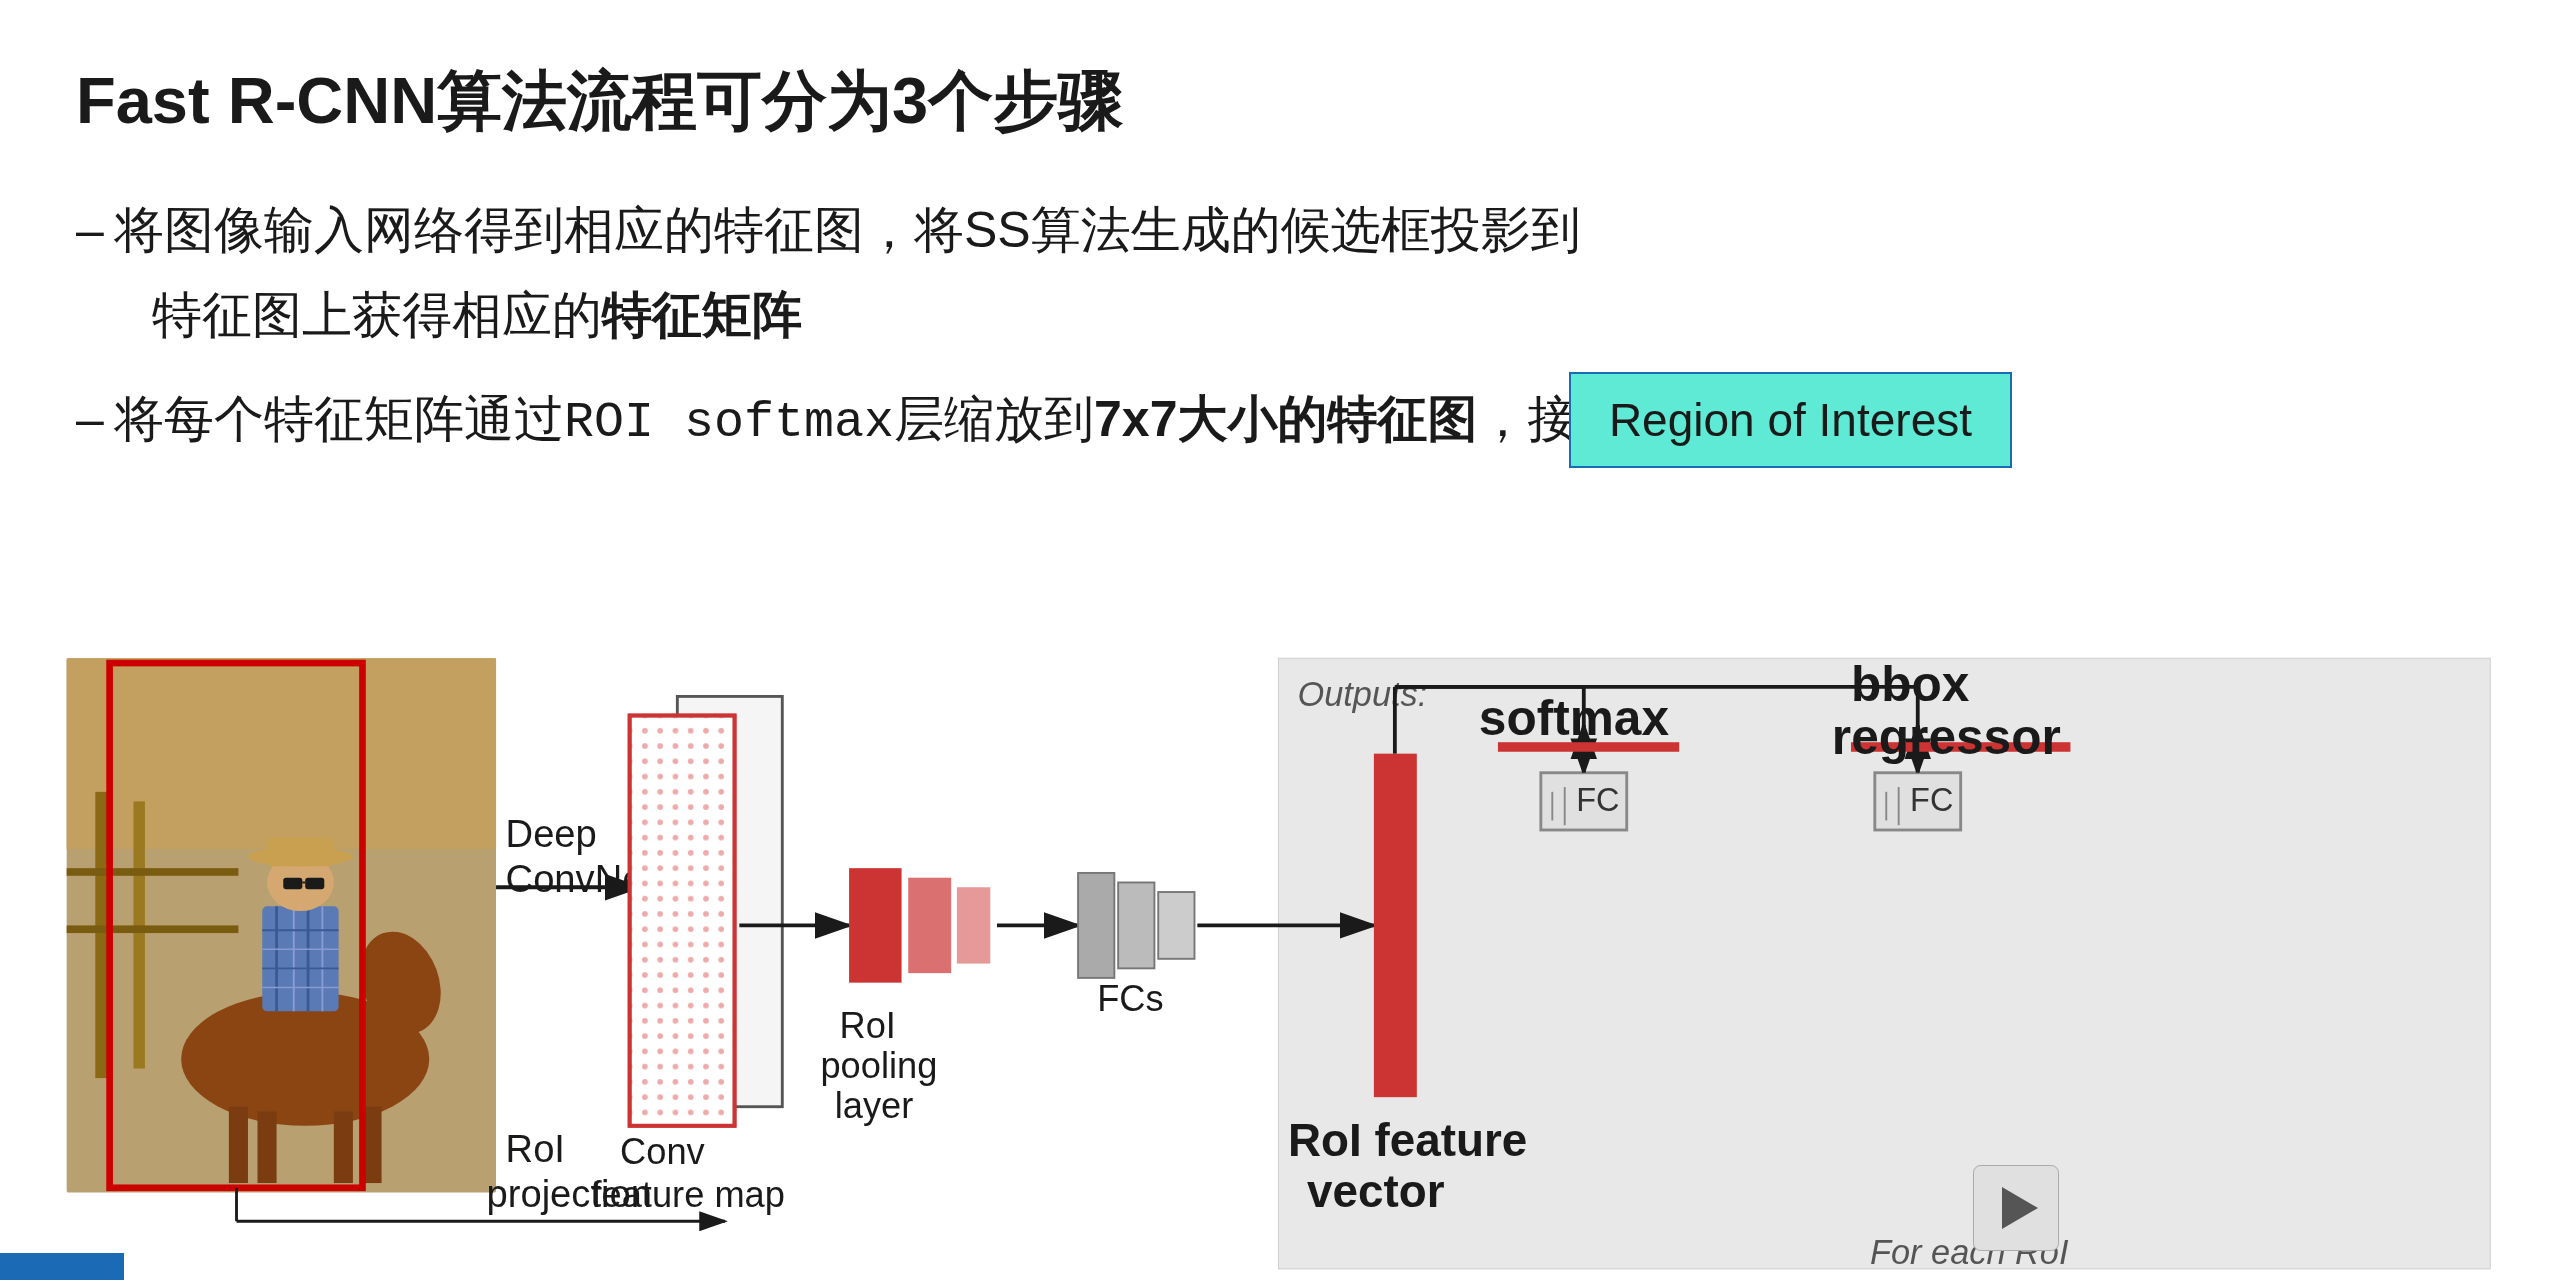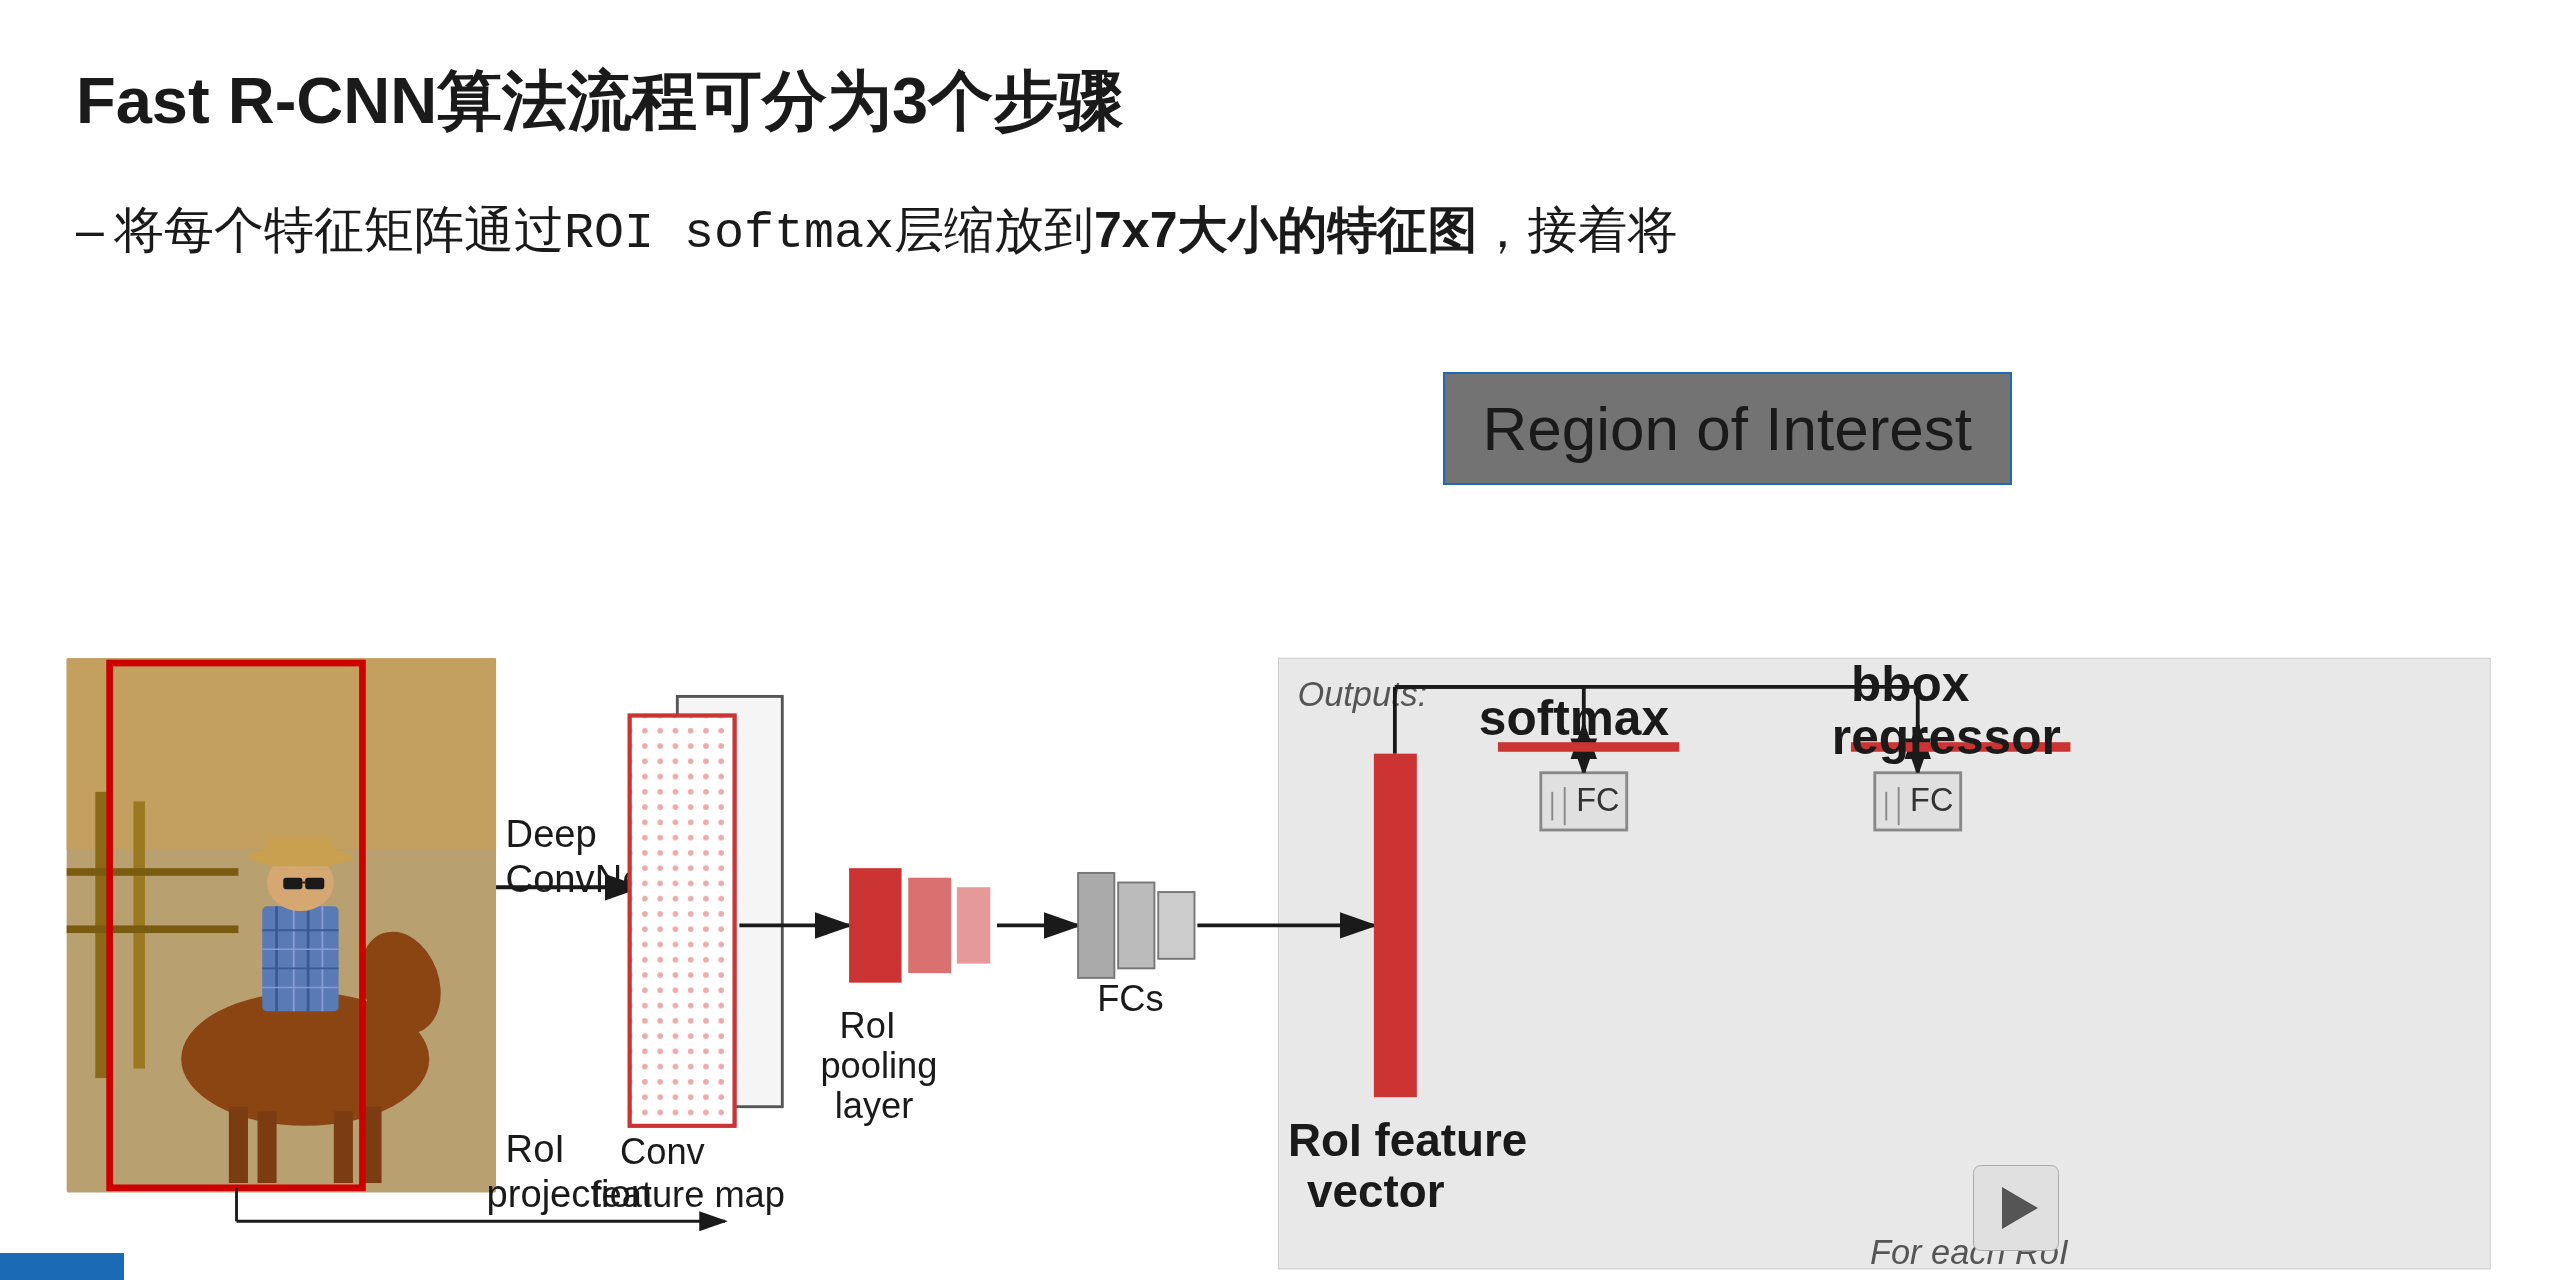--- a/index.html
+++ b/index.html
@@ -63,24 +63,24 @@
     .mono-text {
       font-family: 'Courier New', monospace;
     }
 
     .roi-box {
       position: absolute;
       top: 372px;
       right: 76px;
       border: 2.9px solid #1a6ab5;
       padding: 19px 38px;
-      font-size: 62px;
+      font-size: 46px;
       color: #1a1a1a;
       font-family: 'Arial', sans-serif;
-      background: #737373;
+      background: #5eead4;
       white-space: nowrap;
     }
 
     
     .play-button {
       position: absolute;
       bottom: 29px;
       right: 29px;
       width: 86px;
       height: 86px;
@@ -124,20 +124,26 @@
   </style>
 </head>
 <body>
 
 <div class="slide-container">
 
   <div class="title">Fast R-CNN算法流程可分为3个步骤</div>
 
   <ul class="bullet-list">
     <li class="bullet-item">
+      将图像输入网络得到相应的特征图，将SS算法生成的候选框投影到
+      <span class="sub-indent">
+        特征图上获得相应的<span class="bold-text">特征矩阵</span>
+      </span>
+    </li>
+    <li class="bullet-item">
       将每个特征矩阵通过<span class="mono-text">ROI softmax</span>层缩放到<span class="bold-text">7x7大小的特征图</span>，接着将
     </li>
   </ul>
 
   <div class="roi-box">
     <span>Region of Interest</span>
   </div>
 
   <svg class="diagram-svg" viewBox="0 0 2580 720" xmlns="http://www.w3.org/2000/svg">
 

